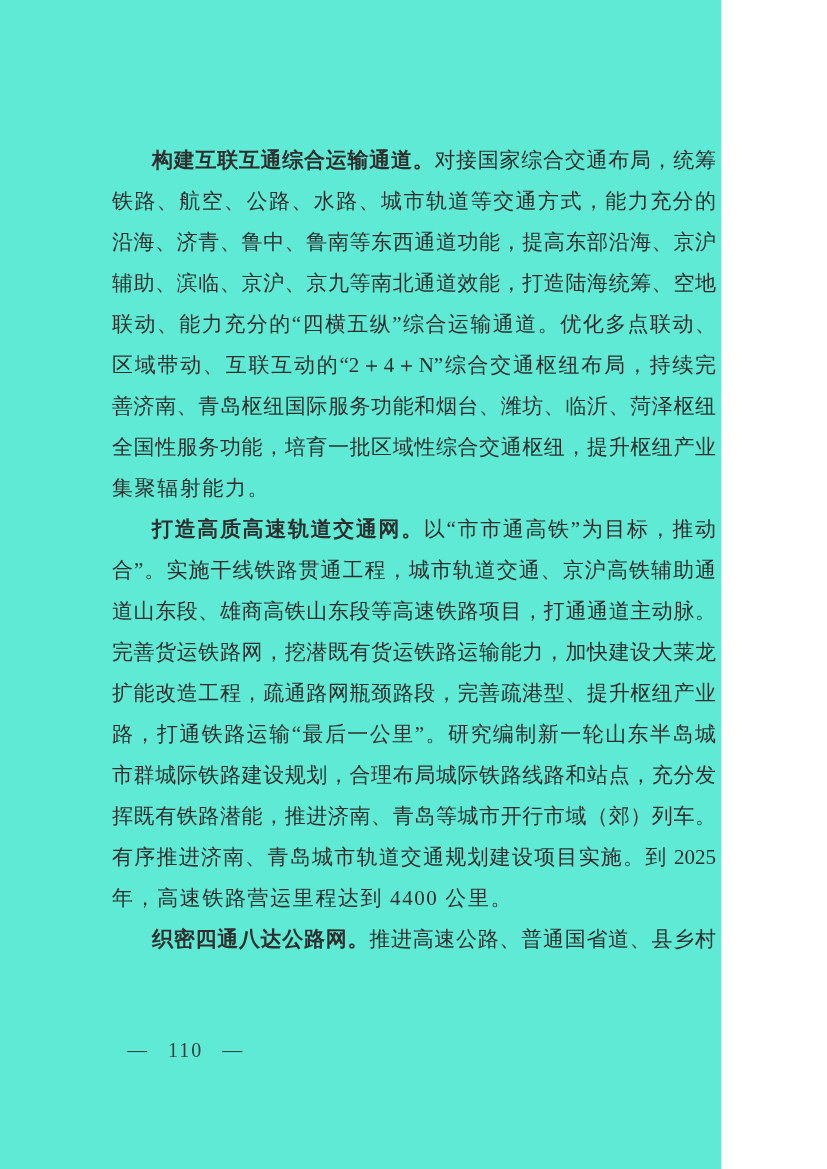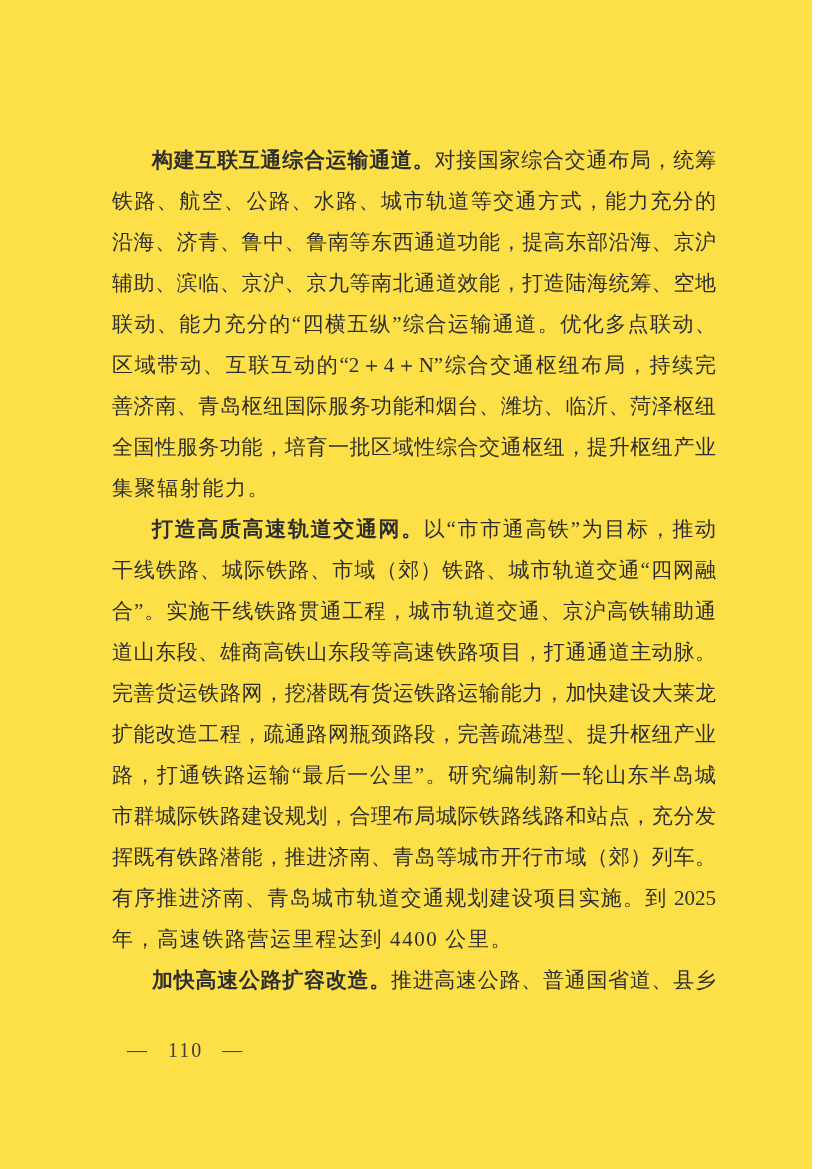--- a/index.html
+++ b/index.html
@@ -2,23 +2,23 @@
 <html lang="zh"><head>
 <meta charset="utf-8">
 <style>
   html, body {
     margin: 0;
     padding: 0;
     background: #ffffff;
   }
   .page {
     position: relative;
-    width: 812px;
+    width: 721px;
     height: 1169px;
-    background: #fde047;
+    background: #5eead4;
     overflow: hidden;
     font-family: "Liberation Serif", serif;
   }
   .textblock {
     position: absolute;
     left: 112px;
     top: 140px;
     width: 604px;
   }
   .line {
@@ -62,26 +62,25 @@
       <div class="line indent"><span class="seg-bold">构建互联互通综合运输通道。</span><span class="seg">对接国家综合交通布局，统筹</span></div>
       <div class="line"><span class="seg">铁路、航空、公路、水路、城市轨道等交通方式，能力充分的</span></div>
       <div class="line"><span class="seg">沿海、济青、鲁中、鲁南等东西通道功能，提高东部沿海、京沪</span></div>
       <div class="line"><span class="seg">辅助、滨临、京沪、京九等南北通道效能，打造陆海统筹、空地</span></div>
       <div class="line"><span class="seg">联动、能力充分的“四横五纵”综合运输通道。优化多点联动、</span></div>
       <div class="line"><span class="seg">区域带动、互联互动的“2＋4＋N”综合交通枢纽布局，持续完</span></div>
       <div class="line"><span class="seg">善济南、青岛枢纽国际服务功能和烟台、潍坊、临沂、菏泽枢纽</span></div>
       <div class="line"><span class="seg">全国性服务功能，培育一批区域性综合交通枢纽，提升枢纽产业</span></div>
       <div class="line last"><span class="seg">集聚辐射能力。</span></div>
       <div class="line indent"><span class="seg-bold">打造高质高速轨道交通网。</span><span class="seg">以“市市通高铁”为目标，推动</span></div>
-      <div class="line"><span class="seg">干线铁路、城际铁路、市域（郊）铁路、城市轨道交通“四网融</span></div>
       <div class="line"><span class="seg">合”。实施干线铁路贯通工程，城市轨道交通、京沪高铁辅助通</span></div>
       <div class="line"><span class="seg">道山东段、雄商高铁山东段等高速铁路项目，打通通道主动脉。</span></div>
       <div class="line"><span class="seg">完善货运铁路网，挖潜既有货运铁路运输能力，加快建设大莱龙</span></div>
       <div class="line"><span class="seg">扩能改造工程，疏通路网瓶颈路段，完善疏港型、提升枢纽产业</span></div>
       <div class="line"><span class="seg">路，打通铁路运输“最后一公里”。研究编制新一轮山东半岛城</span></div>
       <div class="line"><span class="seg">市群城际铁路建设规划，合理布局城际铁路线路和站点，充分发</span></div>
       <div class="line"><span class="seg">挥既有铁路潜能，推进济南、青岛等城市开行市域（郊）列车。</span></div>
       <div class="line"><span class="seg">有序推进济南、青岛城市轨道交通规划建设项目实施。到 2025</span></div>
       <div class="line last"><span class="seg">年，高速铁路营运里程达到 4400 公里。</span></div>
-      <div class="line indent"><span class="seg-bold">加快高速公路扩容改造。</span><span class="seg">推进高速公路、普通国省道、县乡村</span></div>
+      <div class="line indent"><span class="seg-bold">织密四通八达公路网。</span><span class="seg">推进高速公路、普通国省道、县乡村</span></div>
     </div>
   <div class="footer">— 110 —</div>
 </div>
 
 </body></html>

